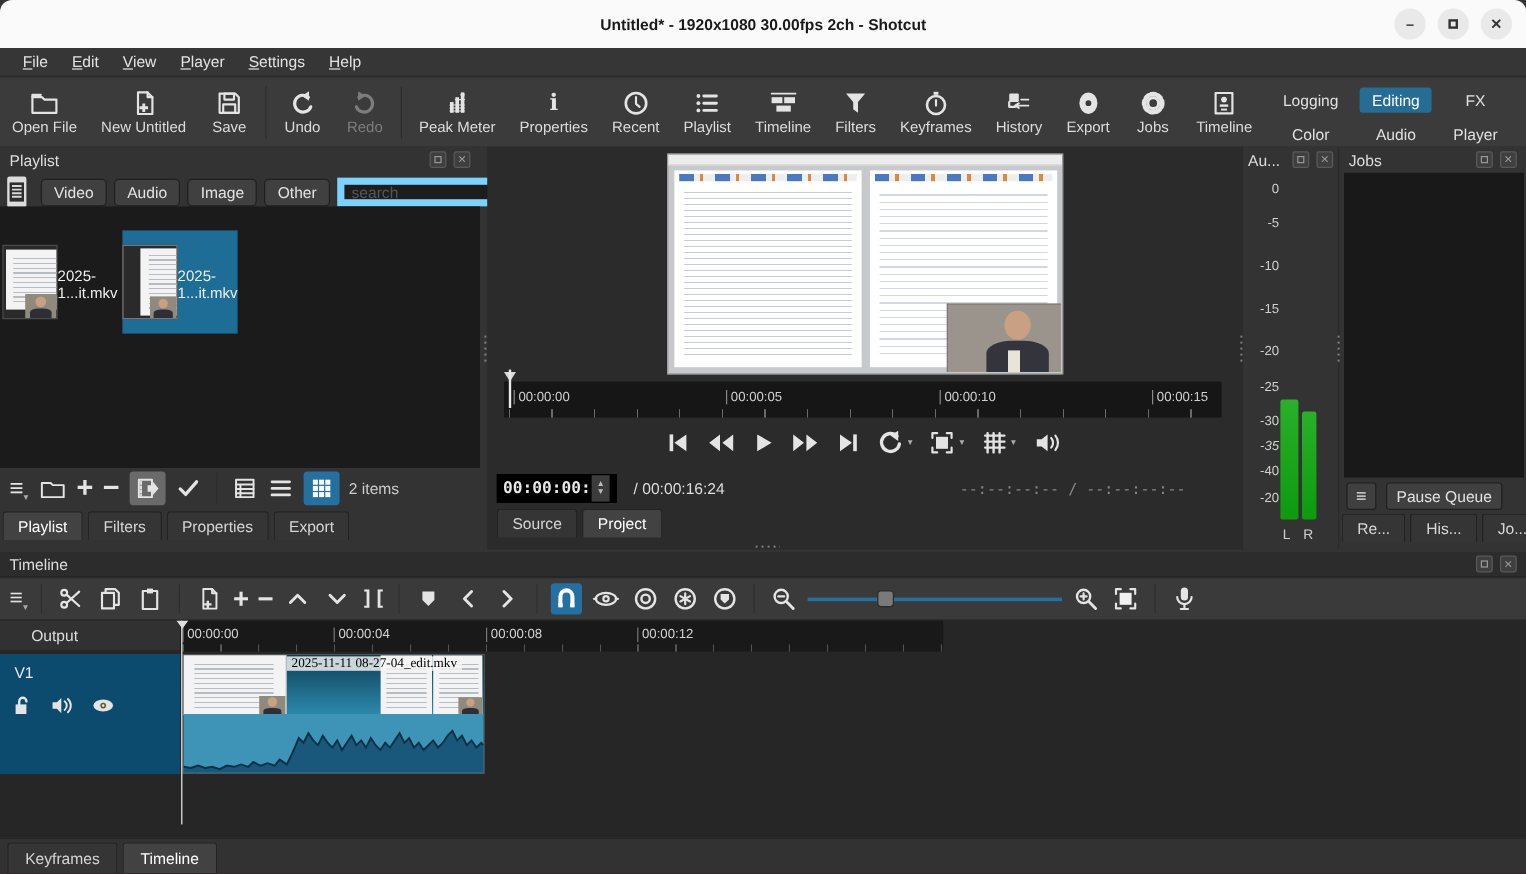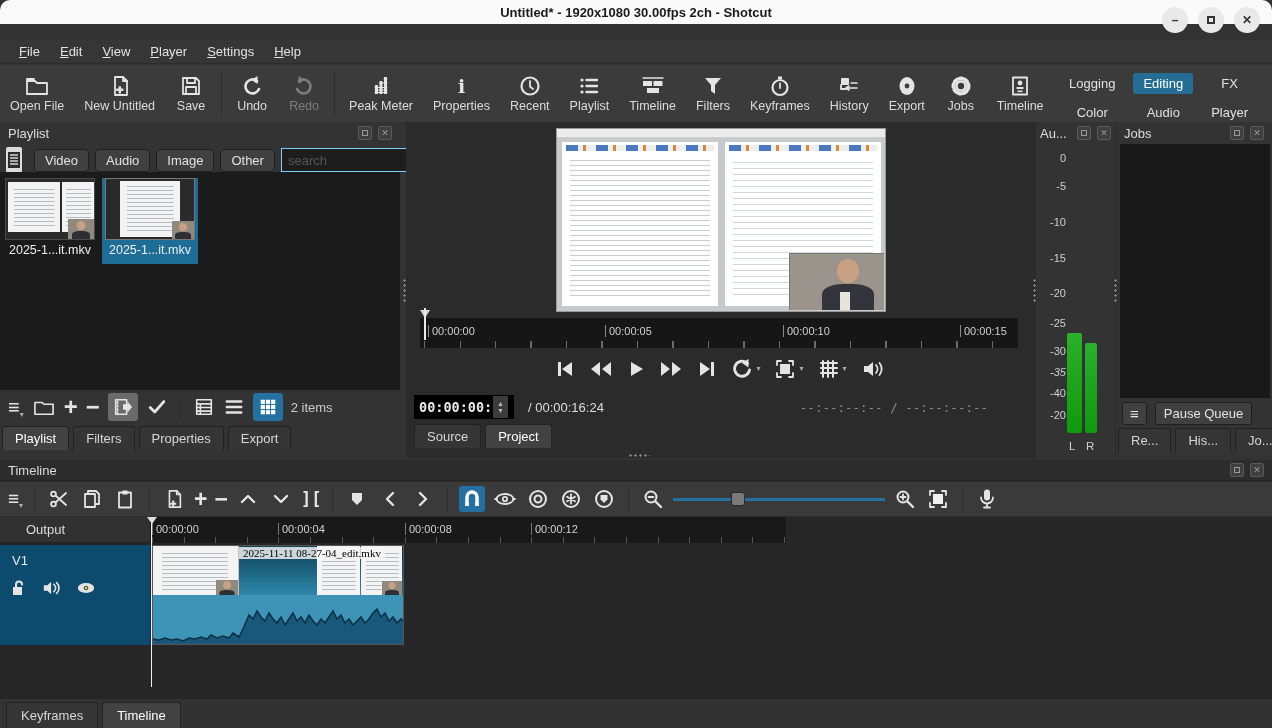--- a/index.html
+++ b/index.html
@@ -1,20 +1,20 @@
 <!DOCTYPE html>
 <html><head>
 <meta charset="utf-8">
 <style>
   html,body{margin:0;padding:0;background:#5c102e;}
   *{box-sizing:border-box;}
   .app{position:relative;width:1272px;height:728px;overflow:hidden;
        font-family:"Liberation Sans",sans-serif;color:#d8d8d8;background:#333;}
   
-  .titlebar{position:absolute;left:0;top:0;width:1272px;height:24px;background:#fafafa;
+  .titlebar{position:absolute;left:0;top:0;width:1272px;height:40px;background:#fafafa;
             border-radius:10px 10px 0 0;display:flex;align-items:center;justify-content:center;}
   .titlebar .title{font-size:13px;font-weight:bold;color:#1a1a1a;}
   .winbtns{position:absolute;right:12px;top:7px;display:flex;gap:10px;}
   .winbtn{width:26px;height:26px;border-radius:50%;background:#e9e9e9;display:flex;align-items:center;justify-content:center;color:#333;font-size:12px;font-weight:bold;cursor:default;}
   .winbtn .sq{width:8px;height:8px;border:2px solid #333;}
   
   .menubar{position:absolute;left:0;top:40px;width:1272px;height:24px;background:#363636;display:flex;align-items:center;padding-left:10px;gap:2px;border-bottom:1px solid #2c2c2c;}
   .menu-item{padding:2px 9px;font-size:13px;color:#e2e2e2;}
   .menu-item::first-letter{text-decoration:underline;}
   
@@ -41,24 +41,24 @@
   .chip{font-size:13px;color:#e2e2e2;background:#404040;border:1px solid #1f1f1f;border-radius:4px;padding:3px 10px;}
   .sbtn{background:#3b3b3b;border-radius:3px;display:flex;align-items:center;justify-content:center;}
   .dots-v{width:5px;height:26px;background-image:radial-gradient(#808080 1px,transparent 1.2px);background-size:5px 5px;}
   .dots-h{width:22px;height:5px;background-image:radial-gradient(#808080 1px,transparent 1.2px);background-size:5px 5px;}
   .caret{font-size:8px;color:#aaa;line-height:8px;}
   
   .playlist-panel{position:absolute;left:0;top:122px;width:400px;height:336px;background:#333;}
   .pl-header{position:absolute;left:0;top:0;width:100%;height:22px;display:flex;align-items:center;justify-content:space-between;padding:0 8px;}
   .pl-controls{position:absolute;left:0;top:24px;width:100%;height:28px;display:flex;align-items:center;gap:6px;padding:0 6px;}
   .viewbtn{width:28px;height:26px;background:#dcdcdc;border-radius:2px;display:flex;align-items:center;justify-content:center;}
-  .search{flex:1;height:24px;background:#1d1d1d;border:1px solid #7dd3fc;color:#bbb;font-size:13px;padding:0 6px;}
+  .search{flex:1;height:24px;background:#1d1d1d;border:6px solid #7dd3fc;color:#bbb;font-size:13px;padding:0 6px;}
   .search::placeholder{color:#565656;}
   .pl-items{position:absolute;left:0;top:50px;width:100%;height:218px;background:#1b1b1b;}
-  .pcard{position:absolute;top:6px;width:96px;height:86px;display:flex;flex-direction:column;align-items:center;}
+  .pcard{position:absolute;top:20px;width:96px;height:86px;display:flex;flex-direction:row;align-items:center;}
   .pcard.selected{background:#1d6d96;}
   .pthumb{width:90px;height:62px;background:#2a2a2a;border:1px solid #4a4a4a;position:relative;overflow:hidden;}
   .pname{font-size:12.5px;color:#eee;margin-top:3px;}
   .doc{background-color:#f3f3f3;background-image:repeating-linear-gradient(0deg,transparent 0 3px,#b7bbc4 3px 4px);background-size:78% 86%;background-repeat:no-repeat;background-position:50% 60%;}
   .person{position:absolute;right:0;bottom:0;background:#8f897e;overflow:hidden;}
   .person .head{position:absolute;left:50%;transform:translateX(-50%);border-radius:50%;background:#c9a083;}
   .person .body{position:absolute;left:50%;transform:translateX(-50%);bottom:0;background:#2e2f36;border-radius:40% 40% 0 0;}
   .pl-toolbar{position:absolute;left:0;top:268px;width:100%;height:34px;display:flex;align-items:center;gap:8px;padding:0 8px;}
   .pl-tabs{position:absolute;left:2px;top:304px;display:flex;gap:4px;}
   .count{font-size:13px;color:#ccc;}

